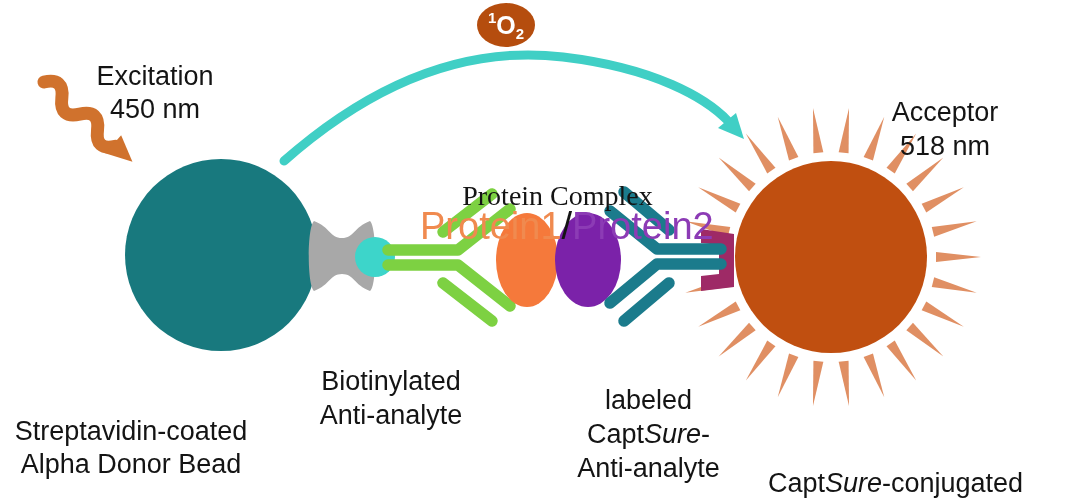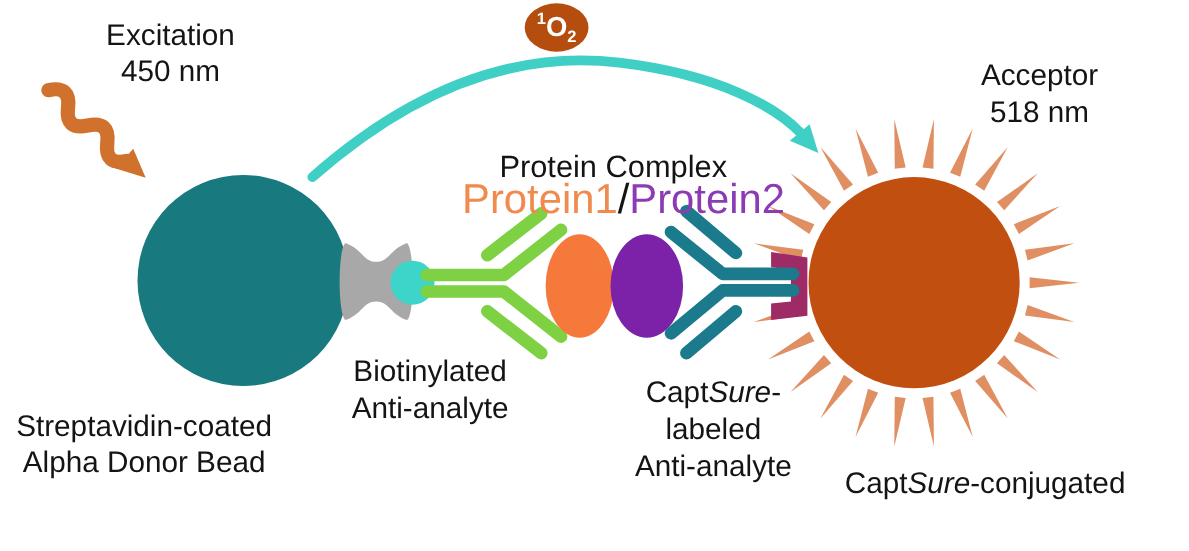--- a/index.html
+++ b/index.html
@@ -1,23 +1,23 @@
 <!DOCTYPE html>
 <html style="--text: #141414; --excitation_arrow: #D0722D; --singlet_oxygen_badge: #B54D0E; --energy_arc: #40CFC5; --donor_bead: #18797E; --streptavidin: #A8A8A8; --biotin: #3DD5CA; --green_antibody: #7DD142; --protein1: #F5793B; --protein2: #7B22A9; --protein1_text: #F08A4F; --protein2_text: #8C3BB5; --teal_antibody: #1B7B8C; --captsure_tag: #9E2A66; --acceptor_bead_fill: #C04F10; --acceptor_spikes: #E08F63;"><head>
 <meta charset="utf-8">
 <style>
   html,body{margin:0;padding:0;background:#fff;}
   .stage{
     position:relative;width:1081px;height:501px;background:#ffffff;overflow:hidden;
     font-family:"Liberation Sans",sans-serif;color:var(--text,#141414);
   }
   .shapes{position:absolute;left:0;top:0;}
-  .label{position:absolute;text-align:center;font-size:27px;line-height:33px;font-weight:400;}
+  .label{position:absolute;text-align:center;font-size:27px;line-height:33px;font-weight:400;margin-top:44px;}
   .label .ln{display:block;}
-  .pc-title{font-size:28px;line-height:31px;}
+  .pc-title{font-size:28px;line-height:31px;font-family:Liberation Serif, serif;}
   .pc-line2{font-size:38px;line-height:30px;}
   .p1-text{color:var(--protein1_text);}
   .p2-text{color:var(--protein2_text);}
   .badge-text{
     position:absolute;left:477px;top:3px;width:58px;height:44px;
     display:flex;align-items:center;justify-content:center;
     color:#fff;font-weight:bold;
   }
   .badge-text .o{font-size:25px;}
   .badge-text .sup{font-size:15px;position:relative;top:-8px;}
@@ -142,22 +142,22 @@
     <span class="ln">Streptavidin-coated</span>
     <span class="ln">Alpha Donor Bead</span>
   </div>
 
   <div class="label" style="left:296px;top:320px;width:190px;line-height:34px;">
     <span class="ln">Biotinylated</span>
     <span class="ln">Anti-analyte</span>
   </div>
 
   <div class="label" style="left:556px;top:339px;width:185px;line-height:34px;">
+    <span class="ln">labeled</span>
     <span class="ln"><span>Capt</span><i>Sure</i><span>-</span></span>
-    <span class="ln">labeled</span>
     <span class="ln">Anti-analyte</span>
   </div>
 
   <div class="label" style="left:713px;top:423px;width:365px;">
     <span class="ln"><span>Capt</span><i>Sure</i><span>-conjugated</span></span>
   </div>
 
 </div>
 
 </body></html>

